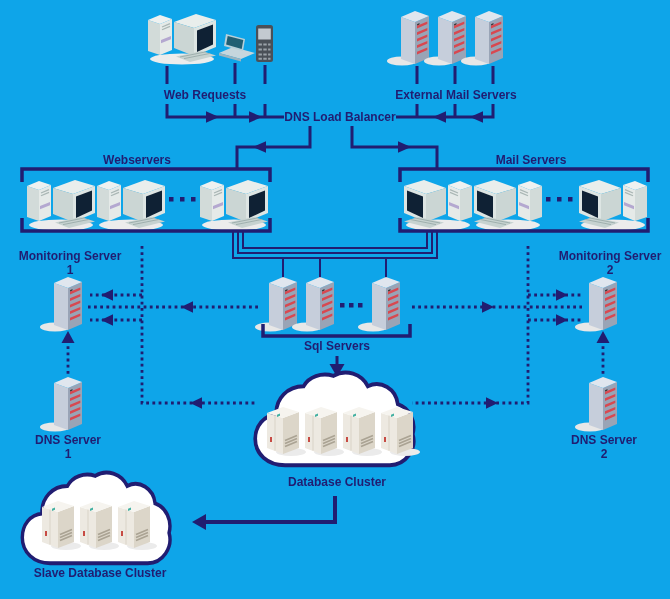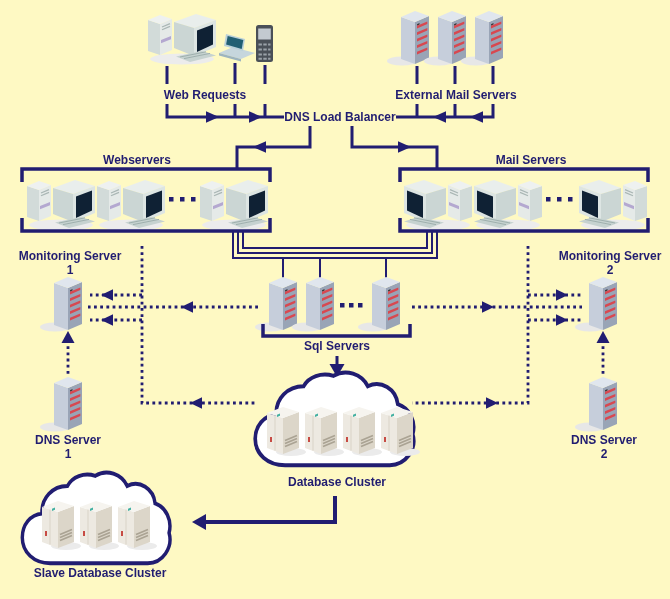--- a/index.html
+++ b/index.html
@@ -1,16 +1,16 @@
 <!DOCTYPE html>
 <html><head>
 <meta charset="utf-8">
 <style>
   html,body{margin:0;padding:0;background:#fff;}
-  .stage{position:relative;width:670px;height:599px;background:#fef9c3;overflow:hidden;}
+  .stage{position:relative;width:670px;height:599px;background:#0ea5e9;overflow:hidden;}
   svg{display:block;}
   .lbl{font-family:"Liberation Sans",sans-serif;font-weight:bold;font-size:12px;fill:#211d71;text-anchor:middle;}
   .solid{stroke:#211d71;stroke-width:3;fill:none;}
   .solid-thin{stroke:#211d71;stroke-width:2;fill:none;}
   .bracket{stroke:#211d71;stroke-width:3.5;fill:none;}
   .dotted{stroke:#211d71;stroke-width:2.8;fill:none;stroke-dasharray:2.8 3.4;}
   .ah{fill:#211d71;stroke:none;}
   .dot{fill:#211d71;}
 </style>
 </head>

